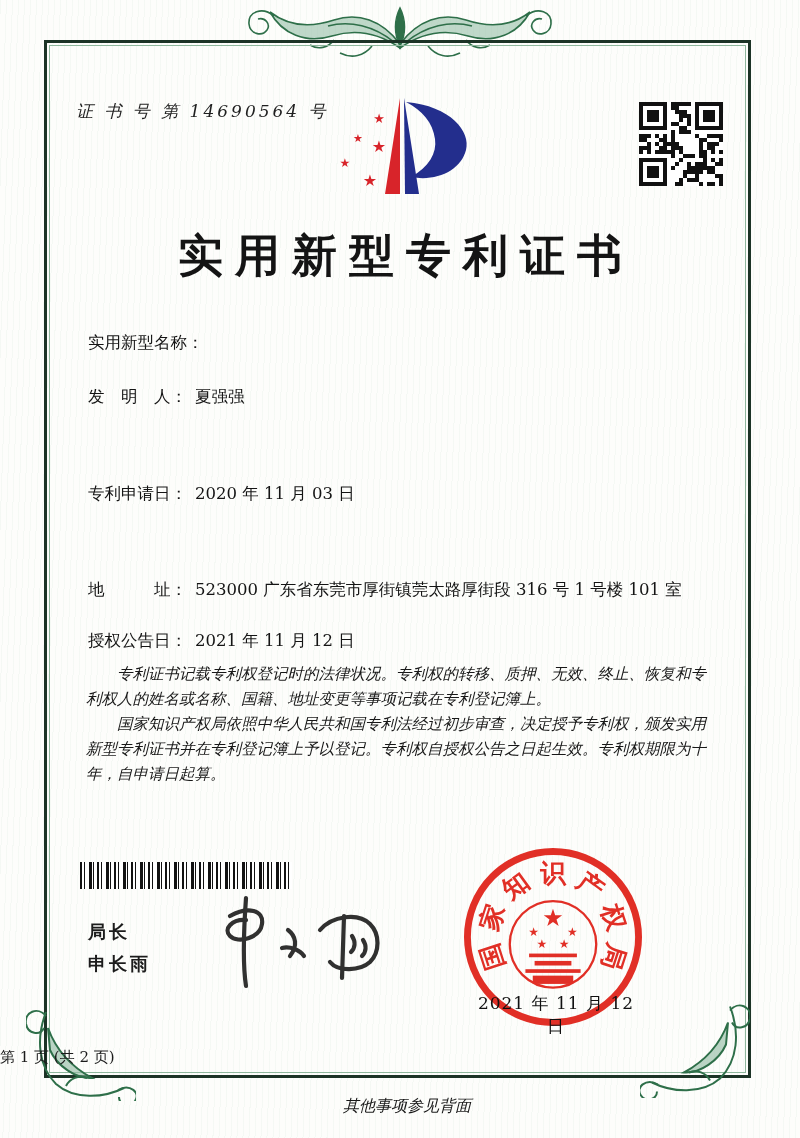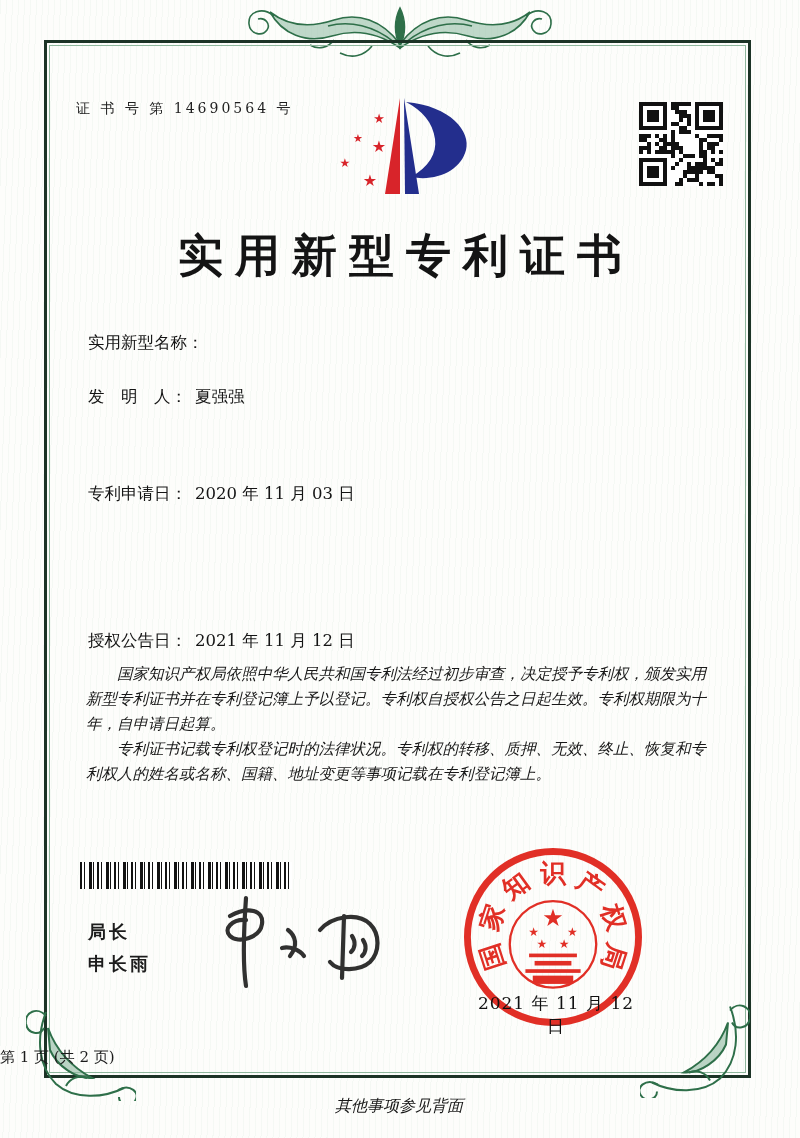--- a/index.html
+++ b/index.html
@@ -6,21 +6,21 @@
   .canvas{
     position:relative;width:800px;height:1138px;margin:0 auto;overflow:hidden;
     background:
       repeating-linear-gradient(92deg, rgba(150,195,165,0.08) 0 1px, rgba(0,0,0,0) 1px 6px),
       #fdfdfb;
     font-family:"DejaVu Serif","Liberation Serif",serif;
     color:#1a1a1a;
   }
   .frame{position:absolute;left:44px;top:40px;width:701px;height:1032px;border:3px solid #1c3326;}
   .frame::after{content:"";position:absolute;inset:2px;border:1px solid #8fb79d;}
-  .cert-no{position:absolute;left:76px;top:100px;font-size:14px;letter-spacing:3px;color:#1f1f1f;font-weight:500;}
+  .cert-no{position:absolute;left:76px;top:100px;font-size:17px;letter-spacing:3px;color:#1f1f1f;font-weight:500;font-style:italic;}
   .logo{position:absolute;left:323px;top:90px;width:166px;height:116px;}
   .qr{position:absolute;left:639px;top:102px;width:84px;height:84px;}
   .title{position:absolute;left:0;top:226px;width:800px;text-align:center;
     font-size:45px;font-weight:700;letter-spacing:12px;text-indent:12px;color:#141414;}
   .row{position:absolute;left:88px;display:flex;font-size:16.5px;color:#141414;line-height:25px;}
   .row .lbl{white-space:pre;flex:none;}
   .row .val{margin-left:8px;}
   .row-addr .val{width:560px;}
   .paras{position:absolute;left:86px;top:662px;width:634px;font-size:15.5px;line-height:25px;
     font-style:italic;color:#181818;}
@@ -28,21 +28,21 @@
   .barcode{position:absolute;left:80px;top:862px;width:212px;height:27px;
     background:repeating-linear-gradient(90deg,#121212 0 2px,#fff 2px 4px,#121212 4px 5px,#fff 5px 9px,#121212 9px 12px,#fff 12px 13px,#121212 13px 14px,#fff 14px 17px);}
   .director{position:absolute;left:88px;top:916px;font-family:"DejaVu Sans","Liberation Sans",sans-serif;
     font-size:18px;font-weight:600;letter-spacing:3px;color:#1c1c1c;line-height:32px;}
   .signature{position:absolute;left:192px;top:886px;width:215px;height:112px;}
   .seal{position:absolute;left:461px;top:845px;width:184px;height:184px;opacity:.95;}
   .seal-char{font-size:28px;fill:#e0251b;font-weight:700;font-family:"DejaVu Serif",serif;}
   .seal-date{position:absolute;left:468px;top:992px;width:176px;text-align:center;
     font-size:17px;letter-spacing:1px;color:#111;z-index:3;}
   .page-info{position:absolute;left:0;top:1048px;width:766px;text-align:left;font-size:15px;color:#1b1b1b;}
-  .back-note{position:absolute;left:3px;top:1096px;width:724px;text-align:center;
+  .back-note{position:absolute;left:11px;top:1096px;width:724px;text-align:center;
     font-size:16px;font-style:italic;color:#181818;padding-left:34px;}
   .ornament-top{position:absolute;left:228px;top:0;width:344px;height:60px;}
   .flourish-bl{position:absolute;left:26px;top:1006px;width:110px;height:95px;}
   .flourish-br{position:absolute;left:640px;top:998px;width:110px;height:100px;transform:scaleX(-1);}
   svg{display:block;}
 </style>
 </head>
 <body>
 
 <div class="canvas">
@@ -241,28 +241,32 @@
     <span class="lbl">实用新型名称：</span>
   </div>
   <div class="row" style="top:384px">
     <span class="lbl">发　明　人：</span>
     <span class="val">夏强强</span>
   </div>
   <div class="row" style="top:481px">
     <span class="lbl">专利申请日：</span>
     <span class="val">2020 年 11 月 03 日</span>
   </div>
+  <div class="row row-addr" style="top:577px">
+    <span class="lbl">地　　　址：</span>
+    <span class="val">523000 广东省东莞市厚街镇莞太路厚街段 316 号 1 号楼 101 室</span>
+  </div>
   <div class="row" style="top:628px">
     <span class="lbl">授权公告日：</span>
     <span class="val">2021 年 11 月 12 日</span>
   </div>
 
   <div class="paras">
+    <p>专利证书记载专利权登记时的法律状况。专利权的转移、质押、无效、终止、恢复和专利权人的姓名或名称、国籍、地址变更等事项记载在专利登记簿上。</p>
     <p>国家知识产权局依照中华人民共和国专利法经过初步审查，决定授予专利权，颁发实用新型专利证书并在专利登记簿上予以登记。专利权自授权公告之日起生效。专利权期限为十年，自申请日起算。</p>
-    <p>专利证书记载专利权登记时的法律状况。专利权的转移、质押、无效、终止、恢复和专利权人的姓名或名称、国籍、地址变更等事项记载在专利登记簿上。</p>
   </div>
 
   <div class="barcode"></div>
 
   <div class="director">
     <div>局长</div>
     <div>申长雨</div>
   </div>
 
   <svg class="signature" viewBox="0 0 215 112">

